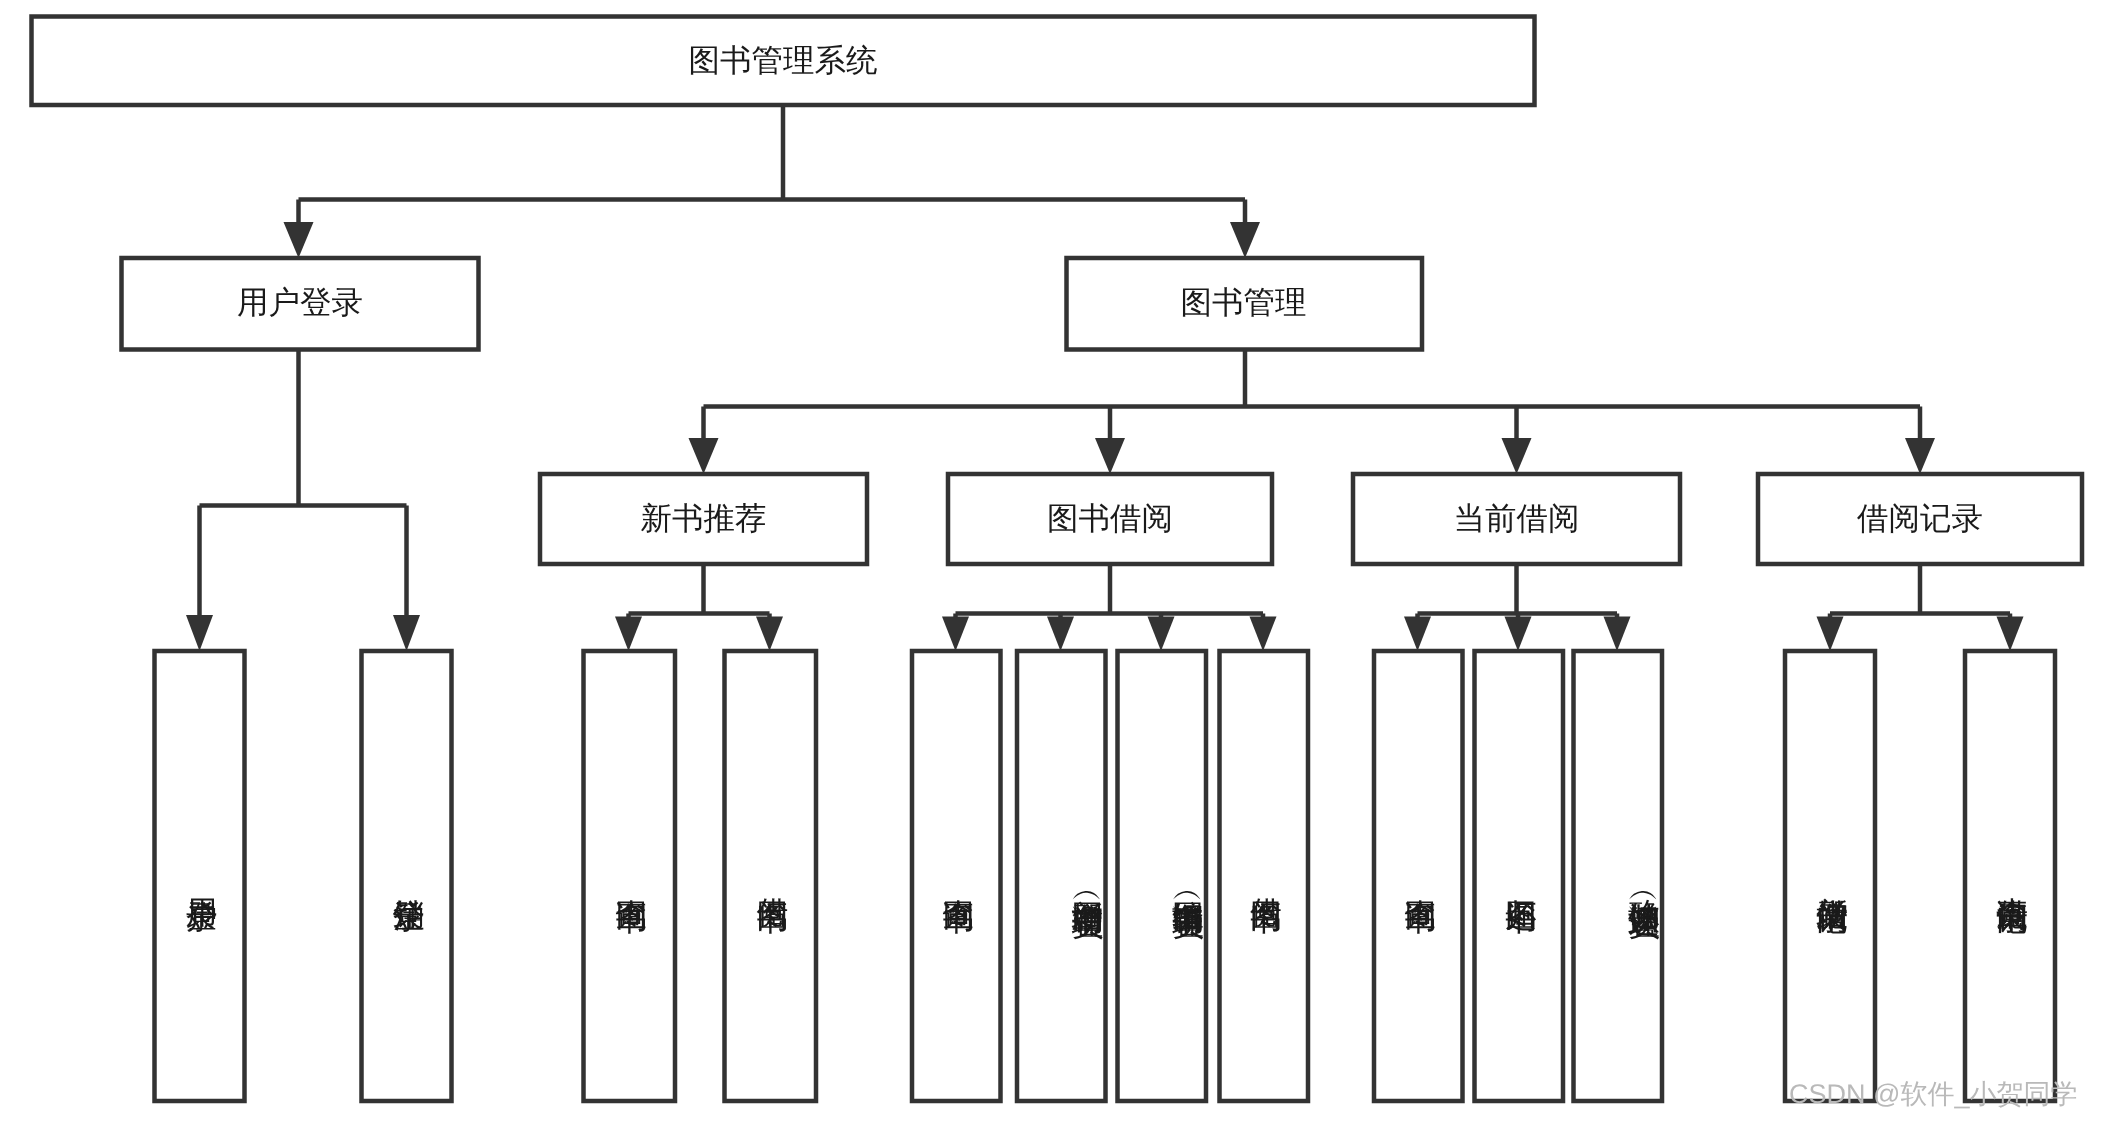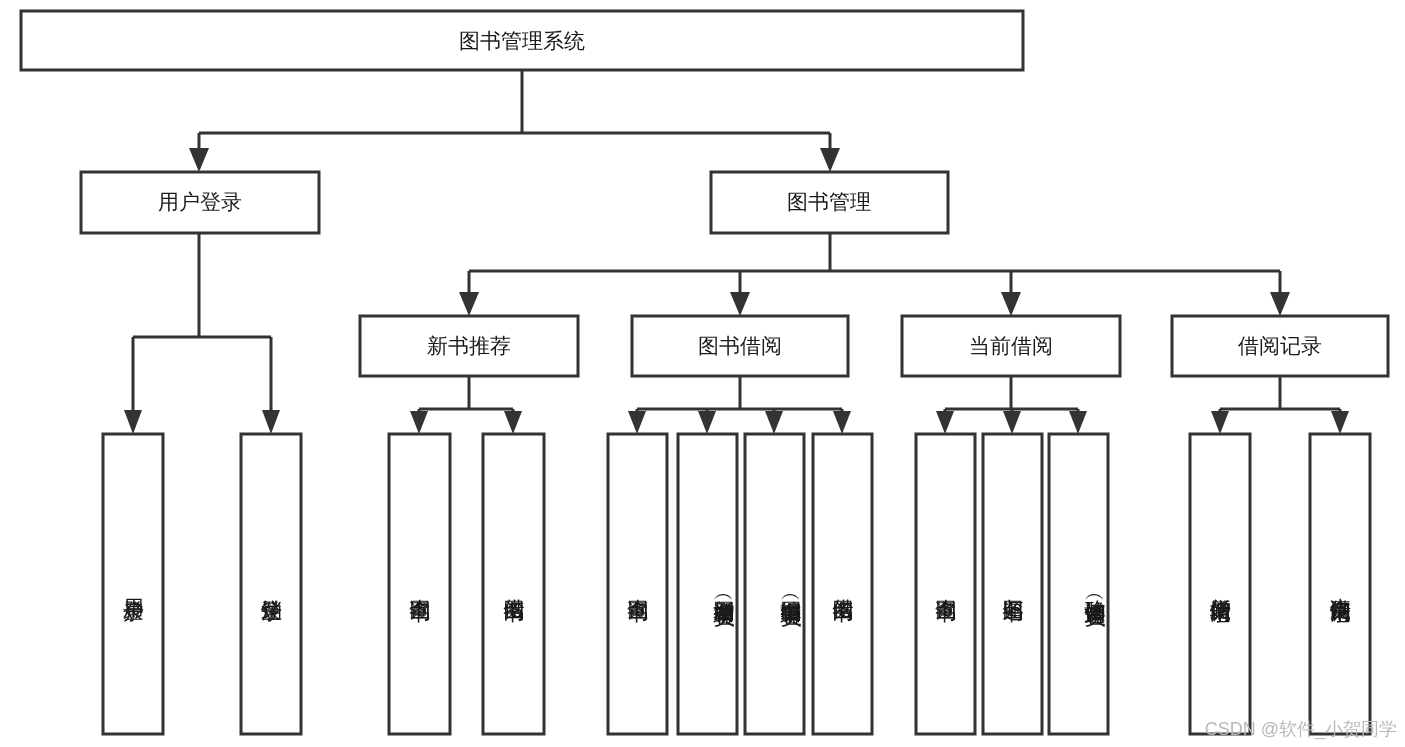--- a/index.html
+++ b/index.html
@@ -35,21 +35,21 @@
     stroke: #333333;
     stroke-width: 3;
     fill: none;
   }
   .arrow-head {
     fill: #333333;
     stroke: none;
   }
   .watermark {
     position: absolute;
-    right: 8px;
+    right: 20px;
     bottom: 6px;
     font-family: "Liberation Sans", "DejaVu Sans", sans-serif;
     font-size: 18px;
     color: #b9b9b9;
     white-space: nowrap;
     pointer-events: none;
   }
 </style>
 </head>
 <body>

